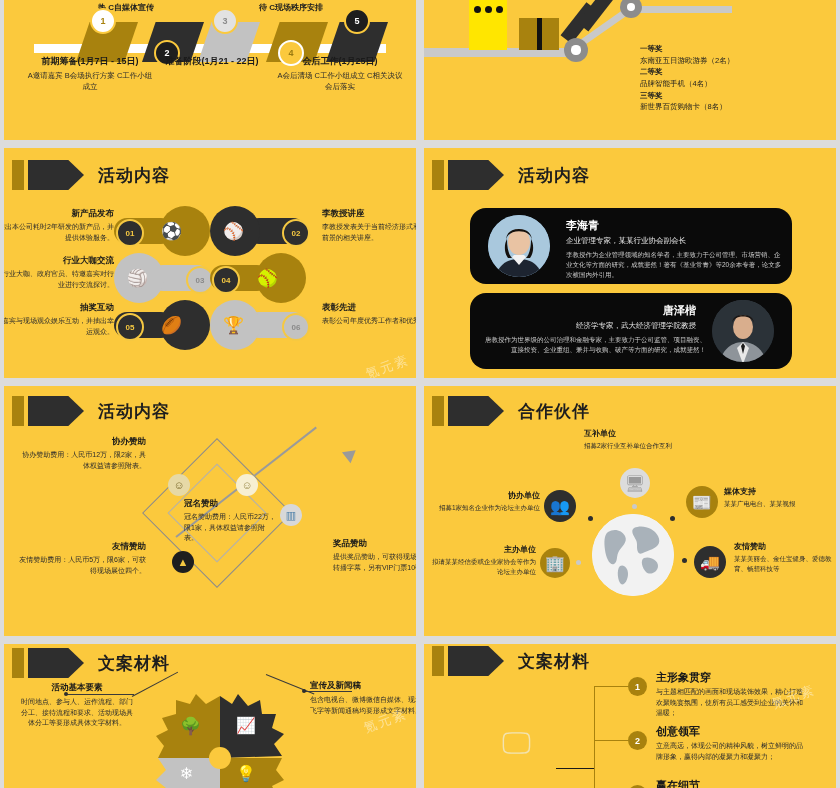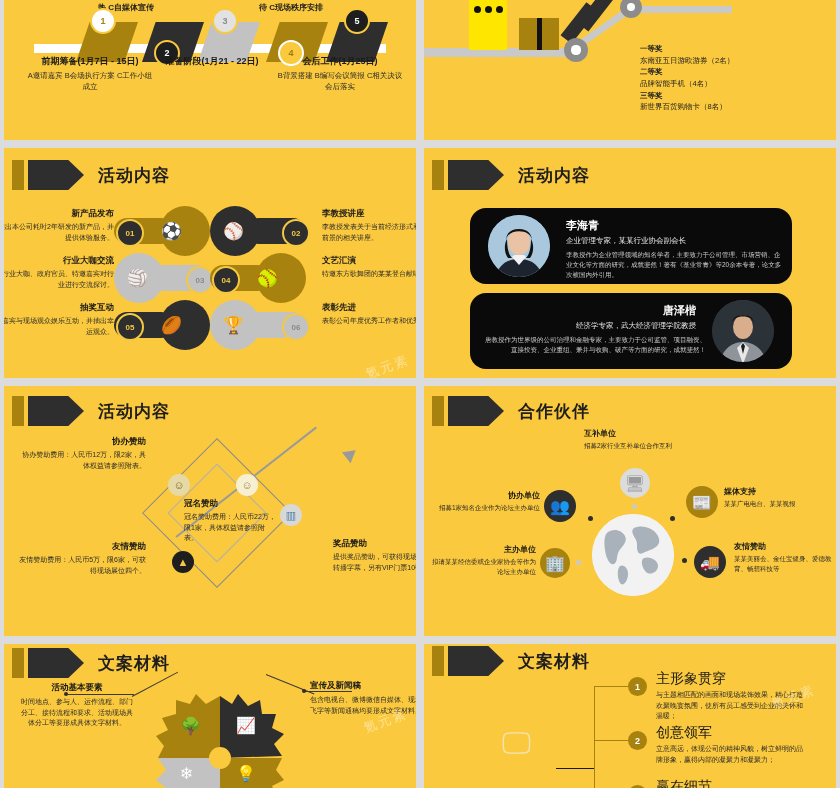--- a/index.html
+++ b/index.html
@@ -98,21 +98,21 @@
   .lead{position:absolute;height:1px;background:#3a3a3a;}
   .leaddot{position:absolute;width:4px;height:4px;border-radius:50%;background:#2E2E2E;}
   .ftxt{position:absolute;width:118px;}
   .ftxt .h{font-size:8.5px;font-weight:bold;color:#1a1a1a;}
   .ftxt .b{font-size:7px;line-height:1.5;color:#2b2b2b;margin-top:3px;}
 
   
   .nball{position:absolute;width:19px;height:19px;border-radius:50%;background:#A8820E;
          color:#fff;font-size:9px;font-weight:bold;display:flex;align-items:center;justify-content:center;}
   .ntxt{position:absolute;width:150px;}
-  .ntxt .h{font-size:14px;font-weight:normal;color:#1a1a1a;}
+  .ntxt .h{font-size:11px;font-weight:bold;color:#1a1a1a;}
   .ntxt .b{font-size:7px;line-height:1.5;color:#2b2b2b;margin-top:2px;}
   .branch{position:absolute;border-color:#A8820E;border-style:solid;}
   .lbl{position:absolute;font-size:8.5px;font-weight:bold;color:#1a1a1a;text-align:center;line-height:1.4;}
   .mono-ic{position:absolute;font-size:30px;color:#F2E3B0;}
 
   .wm{position:absolute;font-size:13px;color:rgba(255,255,255,.45);
       transform:rotate(-20deg);letter-spacing:2px;pointer-events:none;}
 </style>
 </head>
 <body>
@@ -139,21 +139,21 @@
 
     <div class="tl-blk" style="left:20px;top:55px;">
       <div class="h">前期筹备(1月7日 - 15日)</div>
       <div class="b">A邀请嘉宾 B会场执行方案 C工作小组成立</div>
     </div>
     <div class="tl-blk" style="left:142px;top:55px;">
       <div class="h">准备阶段(1月21 - 22日)</div>
     </div>
     <div class="tl-blk" style="left:270px;top:55px;">
       <div class="h">会后工作(1月25日)</div>
-      <div class="b">B背景搭建 B编写会议简报 C相关决议会后落实</div>
+      <div class="b">A会后清场 C工作小组成立 C相关决议会后落实</div>
     </div>
   </div>
 
   <div class="slide">
     <div class="belt" style="left:-10px;top:48px;width:140px;"></div>
     <div class="belt" style="left:100px;top:48px;width:60px;"></div>
 
     <div class="box-yellow" style="left:45px;top:-12px;width:38px;height:62px;"></div>
     <div class="dot3" style="left:50px;top:6px;"></div>
     <div class="dot3" style="left:61px;top:6px;"></div>
@@ -221,24 +221,20 @@
       <div class="h">行业大咖交流</div>
       <div class="b">由行业大咖、政府官员、特邀嘉宾对行业进行交流探讨。</div>
     </div>
 
     <div class="cap" style="left:206px;top:105px;">
       <div class="stem" style="background:#A8820E;"></div>
       <div class="rnd" style="background:#A8820E;"></div>
     </div>
     <div class="badge" style="left:208px;top:118px;background:#2E2E2E;color:#F5C842;border:2px solid #F5C842;">04</div>
     <div class="glyph" style="left:252px;top:118px;">🥎</div>
-    <div class="txt" style="left:318px;top:107px;">
-      <div class="h">文艺汇演</div>
-      <div class="b">特邀东方歌舞团的某某登台献唱。</div>
-    </div>
 
     <div class="cap" style="left:110px;top:152px;">
       <div class="stem" style="background:#2E2E2E;"></div>
       <div class="rnd" style="background:#2E2E2E;"></div>
     </div>
     <div class="badge" style="left:112px;top:165px;background:#2E2E2E;color:#F5C842;border:2px solid #F5C842;">05</div>
     <div class="glyph" style="left:156px;top:165px;">🏉</div>
     <div class="txt" style="left:-10px;top:154px;text-align:right;">
       <div class="h">抽奖互动</div>
       <div class="b">由嘉宾与现场观众娱乐互动，并抽出幸运观众。</div>

